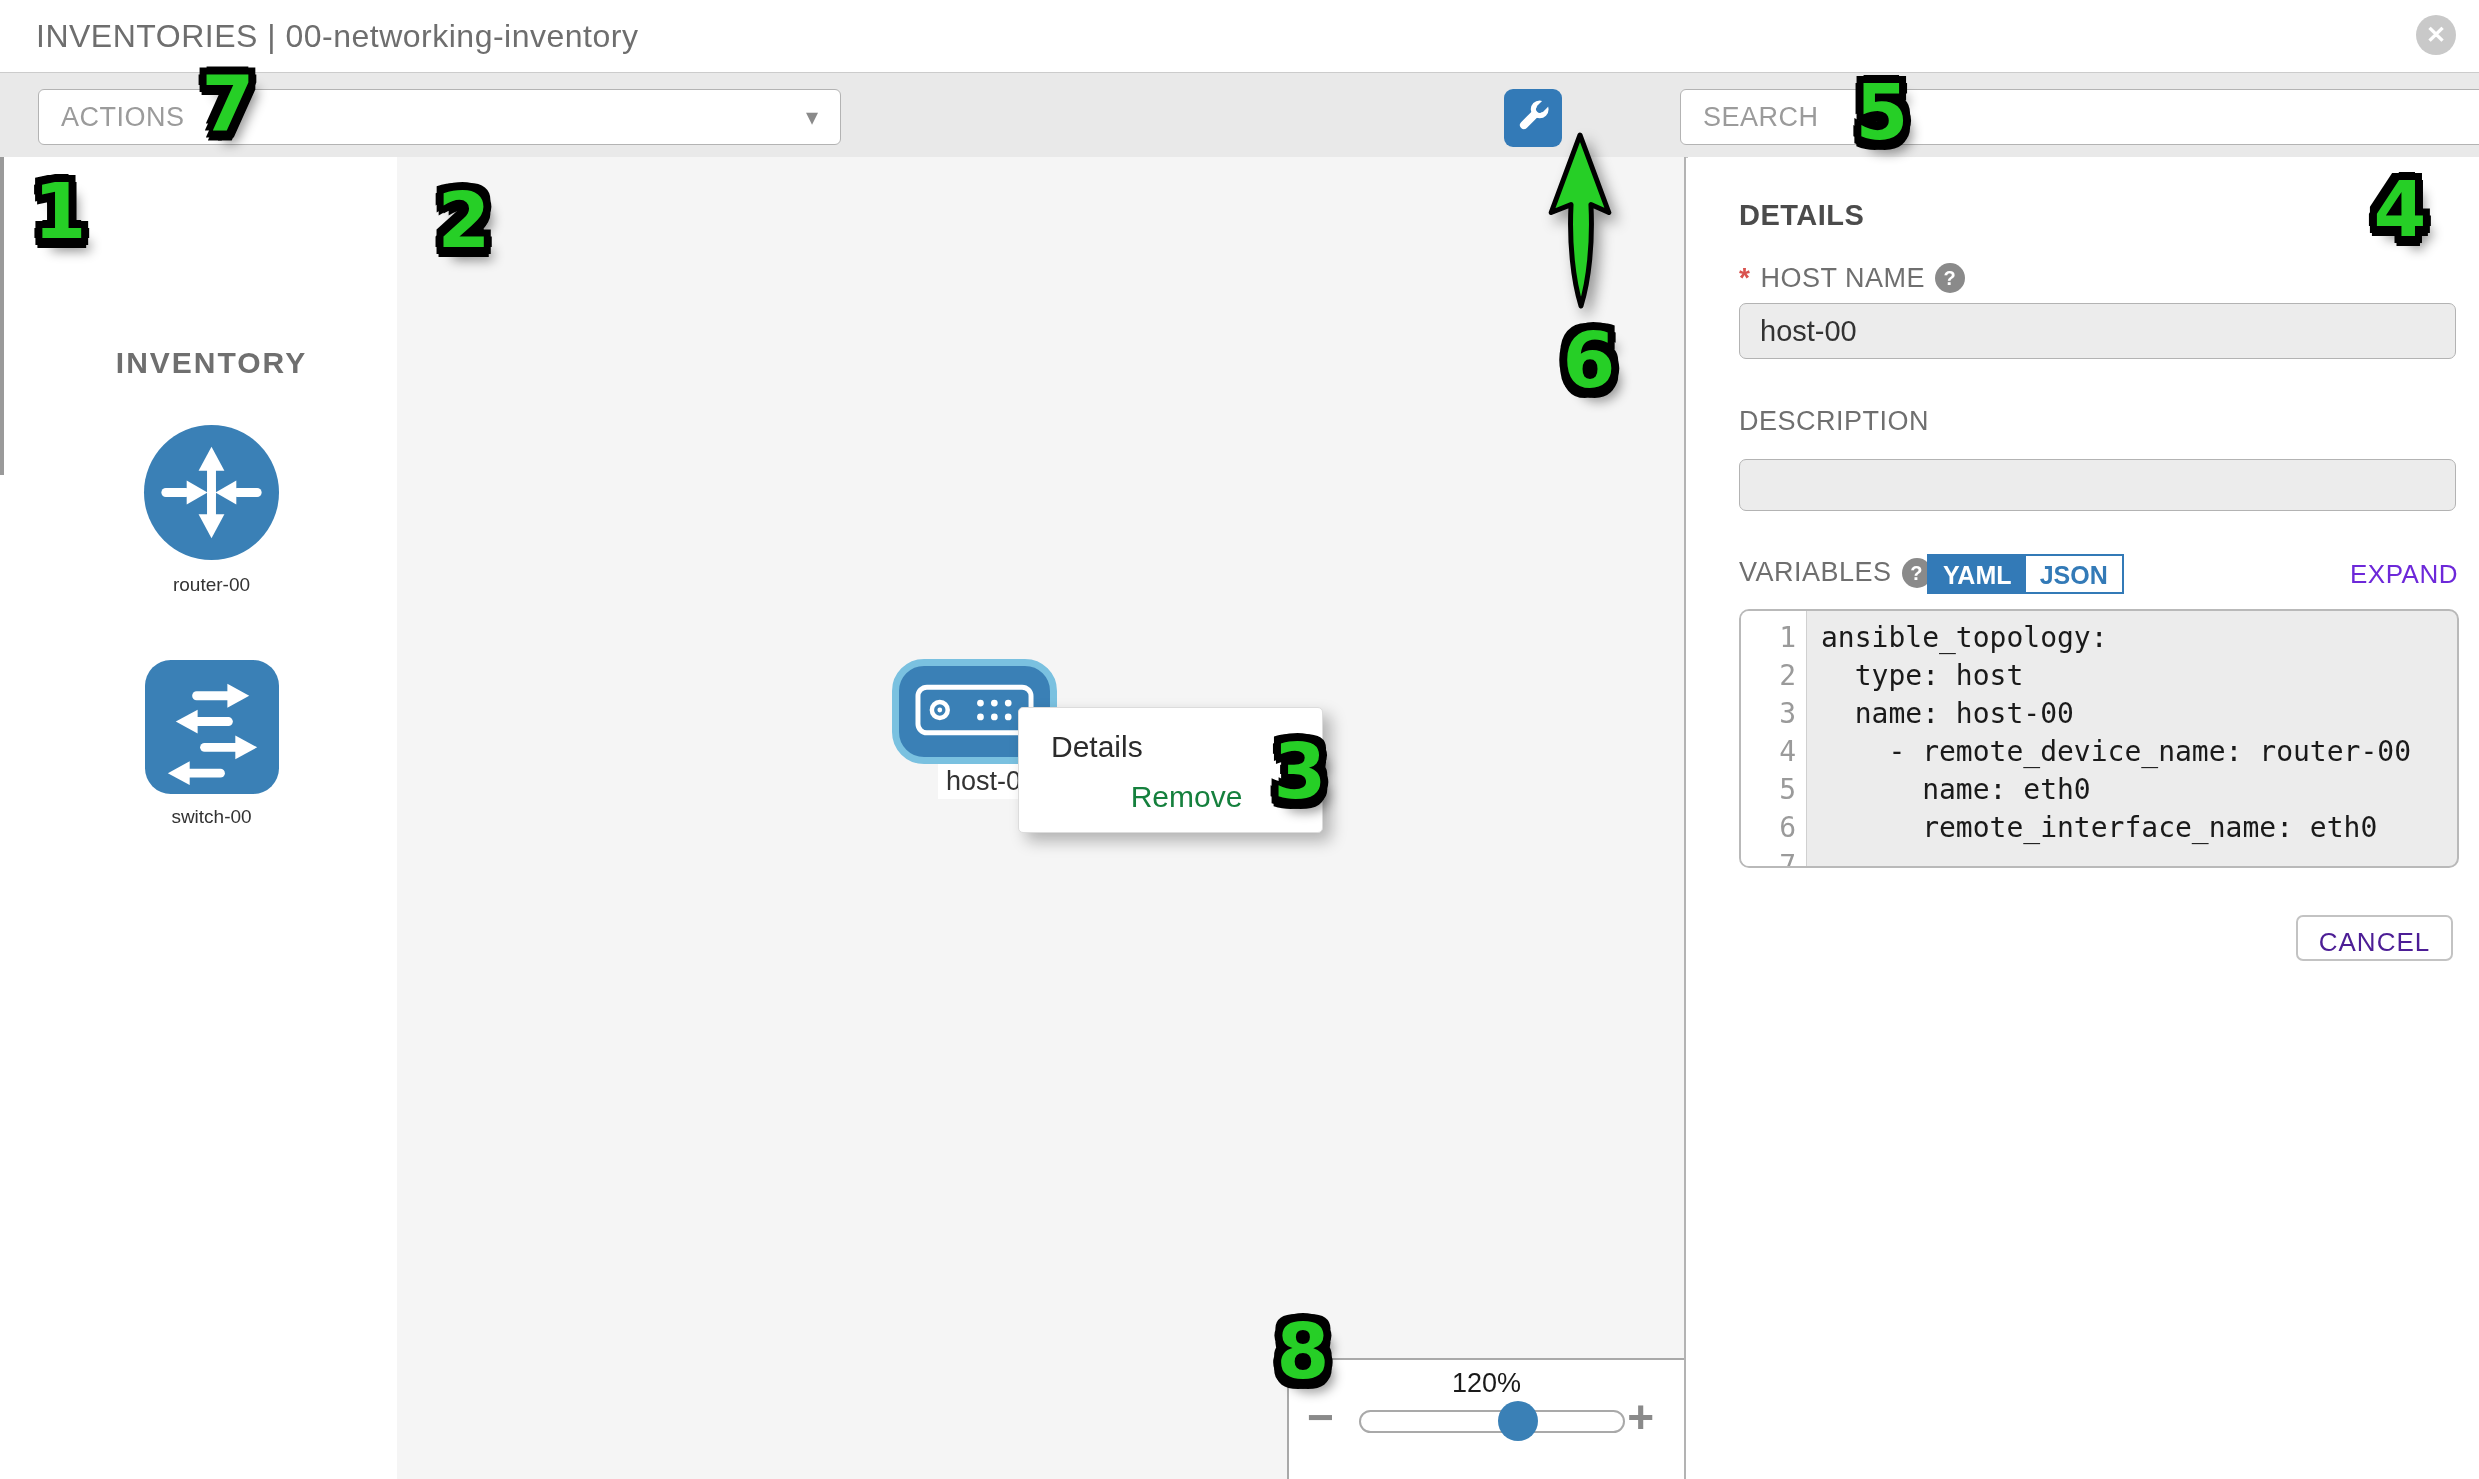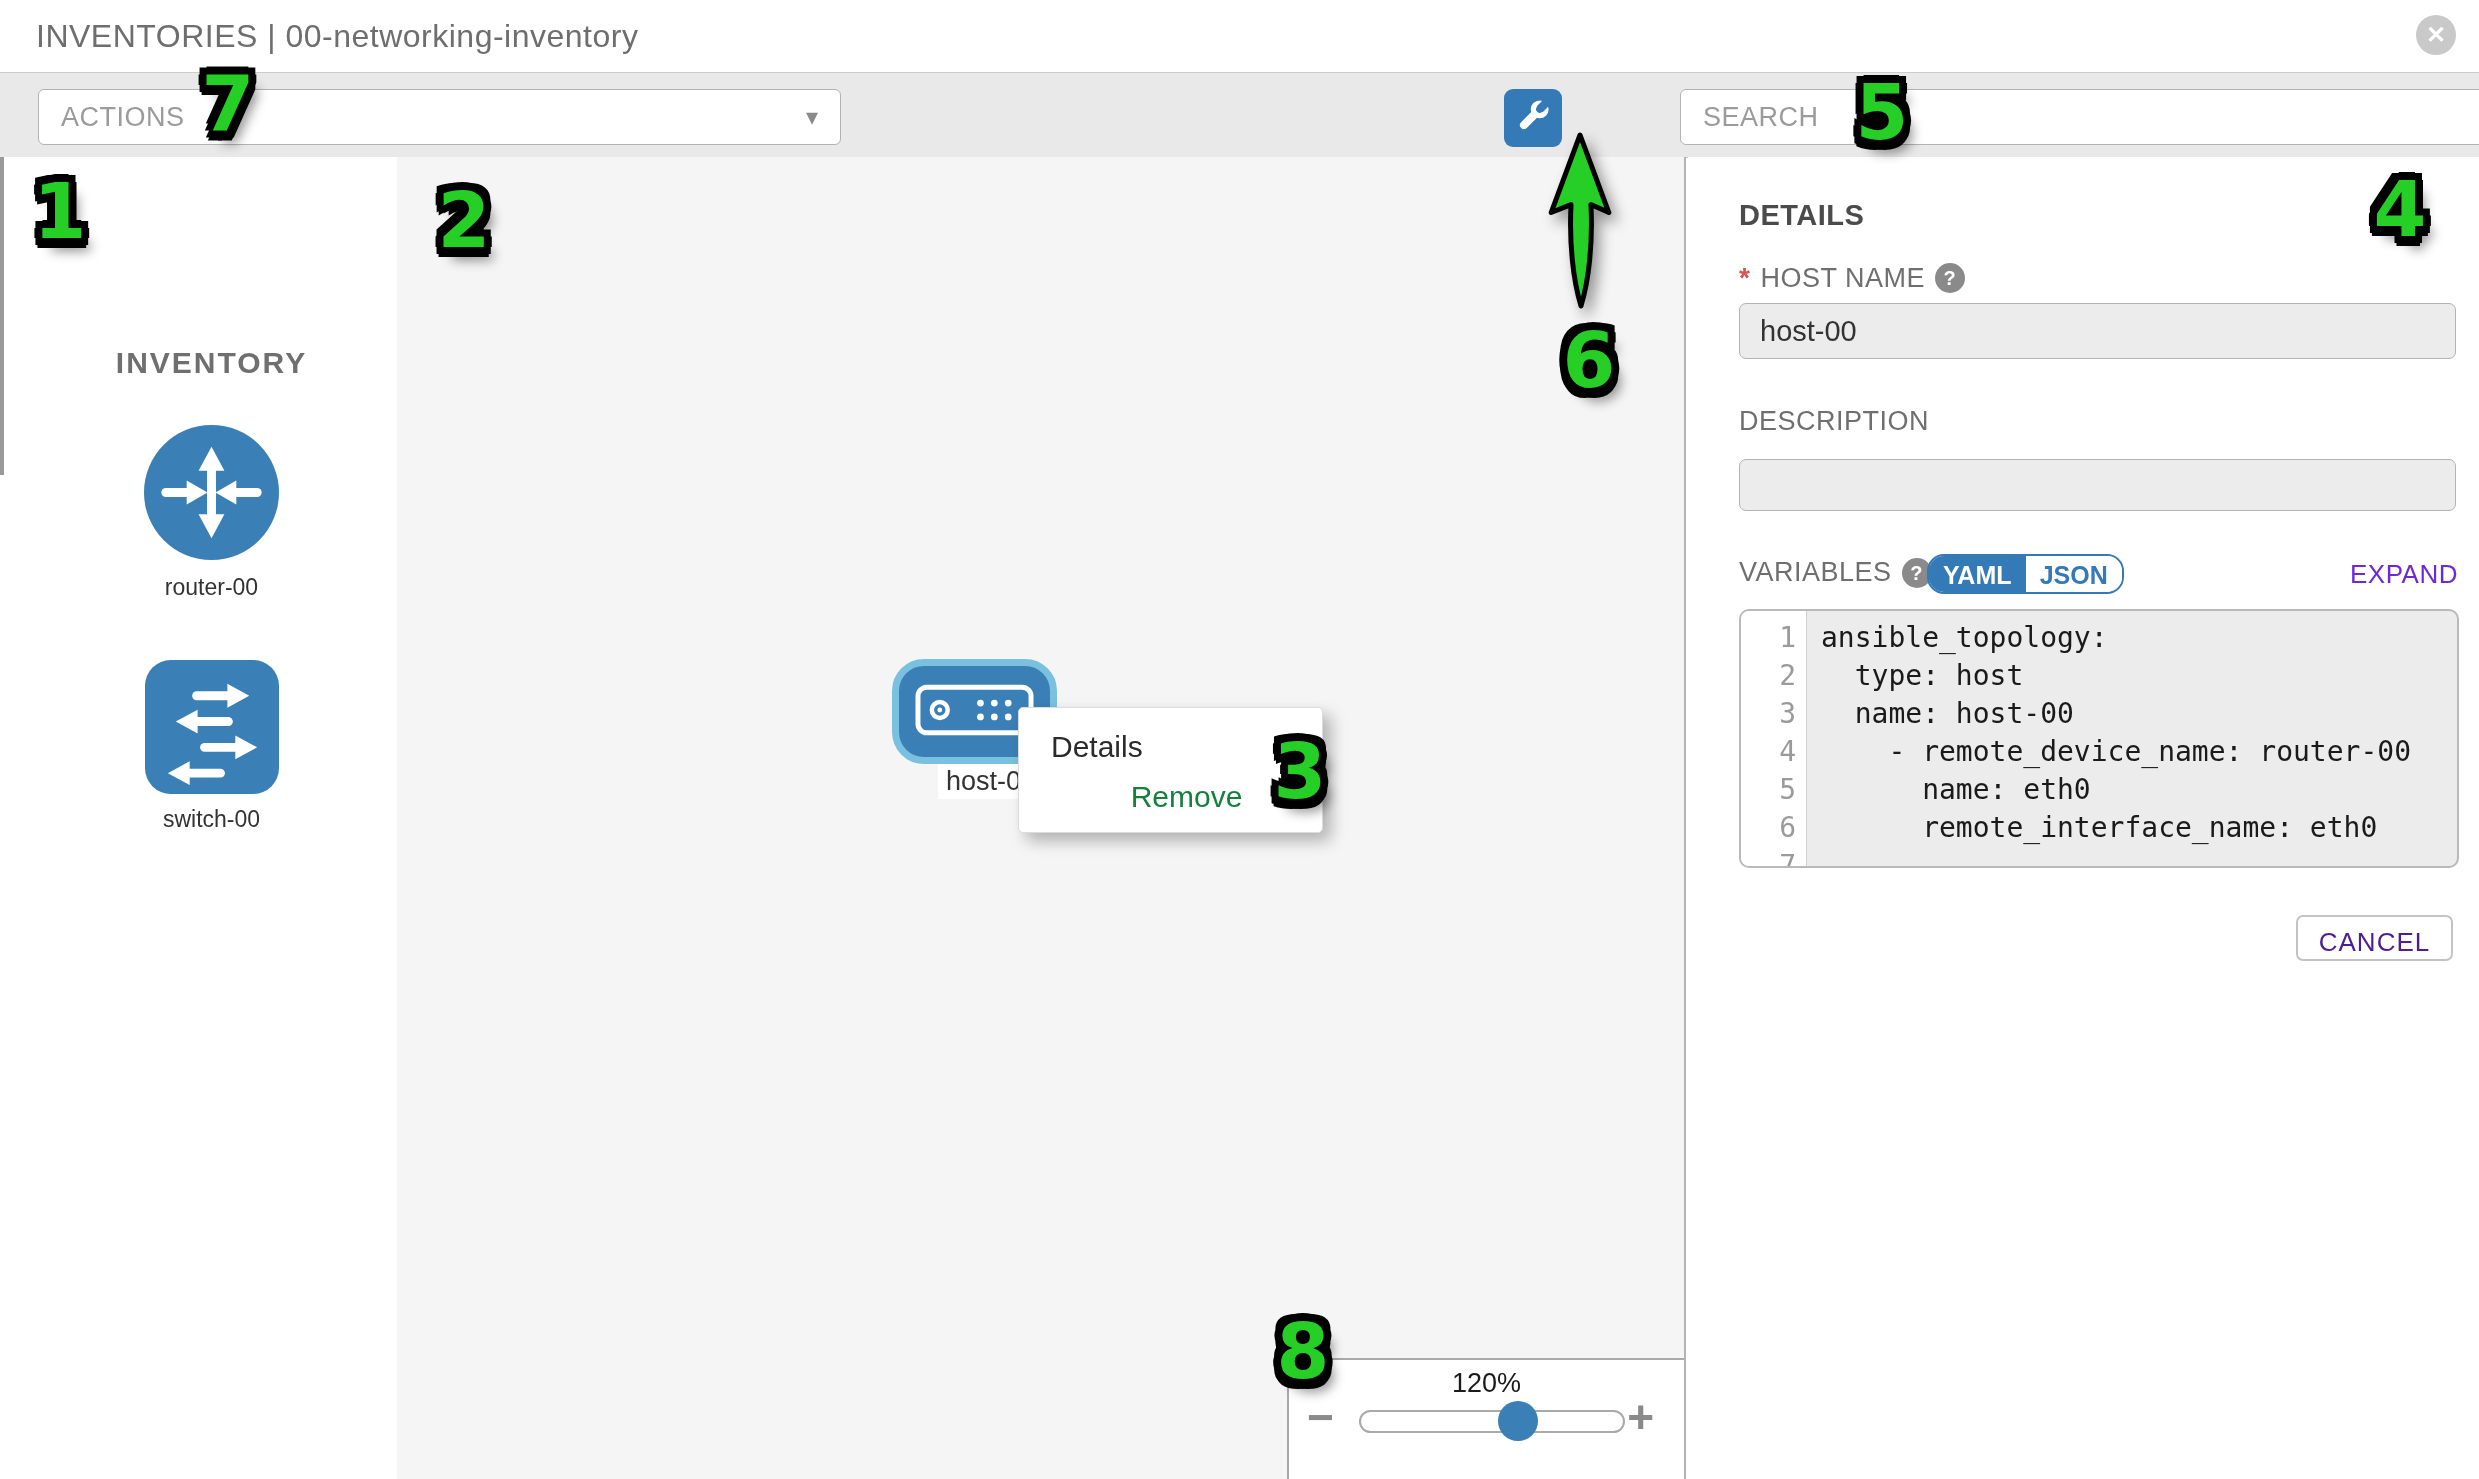--- a/index.html
+++ b/index.html
@@ -21,21 +21,21 @@
   .wrench-btn { position:absolute; left:1504px; top:16px; width:58px; height:58px; background:#337ab7; border-radius:9px; display:flex; align-items:center; justify-content:center; cursor:pointer; }
   .key-btn { position:absolute; left:1576px; top:96px; width:48px; height:48px; cursor:pointer; }
 
   
   .sidebar { position:absolute; left:0; top:157px; width:425px; height:1322px; background:#fff; border-right:2px solid #b3b3b3; }
   .sidebar-scrollbar { position:absolute; left:0; top:0; width:4px; height:318px; background:#9a9a9a; }
   .sidebar-title { position:absolute; left:0; top:189px; width:100%; text-align:center; font-size:30px; font-weight:bold; color:#6f6f6f; letter-spacing:2px; }
   .palette-item { position:absolute; width:100%; text-align:center; cursor:pointer; }
   .palette-router { top:266px; left:0; }
   .palette-switch { top:503px; left:0; }
-  .palette-label { margin-top:8px; font-size:23px; color:#333; }
+  .palette-label { margin-top:8px; font-size:19px; color:#333; }
 
   
   .canvas { position:absolute; left:397px; top:157px; width:1289px; height:1322px; background:#f5f5f5; border-right:2px solid #b3b3b3; }
 
   .host-node { position:absolute; left:495px; top:502px; width:165px; height:105px; background:#3a80b6; border:7px solid #7ac1e0; border-radius:32px; display:flex; align-items:center; justify-content:center; cursor:pointer; }
   .host-label { position:absolute; left:541px; top:607px; background:#fff; padding:2px 8px; font-size:27px; color:#333; }
 
   .context-menu { position:absolute; left:621px; top:550px; width:305px; height:126px; background:#fff; border:1px solid #dcdcdc; border-radius:5px; box-shadow:8px 8px 16px rgba(0,0,0,0.28); padding-top:14px; z-index:20; }
   .menu-item { height:50px; line-height:50px; padding-left:32px; font-size:30px; cursor:pointer; }
   .menu-item-details { color:#2b2b2b; }
@@ -55,21 +55,21 @@
   .field-label-row { position:absolute; left:51px; display:flex; align-items:center; gap:10px; font-size:27px; color:#6f6f6f; letter-spacing:0.5px; }
   .row-hostname { top:105px; }
   .row-description { top:249px; }
   .row-variables { top:400px; }
   .req-star { color:#d9534f; font-size:28px; font-weight:bold; }
   .help-icon { width:30px; height:30px; border-radius:50%; background:#8a8a8a; color:#fff; font-size:20px; font-weight:bold; text-align:center; line-height:30px; }
   .text-input { position:absolute; left:51px; width:717px; background:#ececec; border:1px solid #b3b3b3; border-radius:7px; font-size:29px; color:#333; padding-left:20px; font-family:"Liberation Sans", sans-serif; }
   .input-hostname { top:146px; height:56px; }
   .input-description { top:302px; height:52px; }
 
-  .toggle-group { position:absolute; left:239px; top:397px; width:197px; height:40px; border:2px solid #337ab7; border-radius:17px; overflow:hidden; display:flex; }
+  .toggle-group { position:absolute; left:239px; top:397px; width:197px; height:40px; border:2px solid #337ab7; border-radius:0; overflow:hidden; display:flex; }
   .toggle-btn { width:50%; text-align:center; font-size:25px; font-weight:bold; line-height:38px; cursor:pointer; }
   .toggle-yaml { background:#337ab7; color:#fff; }
   .toggle-json { background:#fff; color:#337ab7; }
   .expand-link { position:absolute; right:22px; top:402px; font-size:26px; color:#6d28d9; letter-spacing:0.5px; cursor:pointer; }
 
   .code-editor { position:absolute; left:51px; top:452px; width:720px; height:259px; border:2px solid #b9b9b9; border-radius:10px; overflow:hidden; display:flex; background:#ececec; }
   .code-gutter { width:66px; background:#fff; border-right:1px solid #d0d0d0; padding-top:8px; }
   .gutter-num { height:38px; line-height:38px; text-align:right; padding-right:10px; font-family:"DejaVu Sans Mono", monospace; font-size:28px; color:#9a9a9a; cursor:text; }
   .code-lines { flex:1; padding:8px 0 0 14px; }
   .code-line { height:38px; line-height:38px; font-family:"DejaVu Sans Mono", monospace; font-size:28px; color:#1a1a1a; white-space:pre; cursor:text; }

